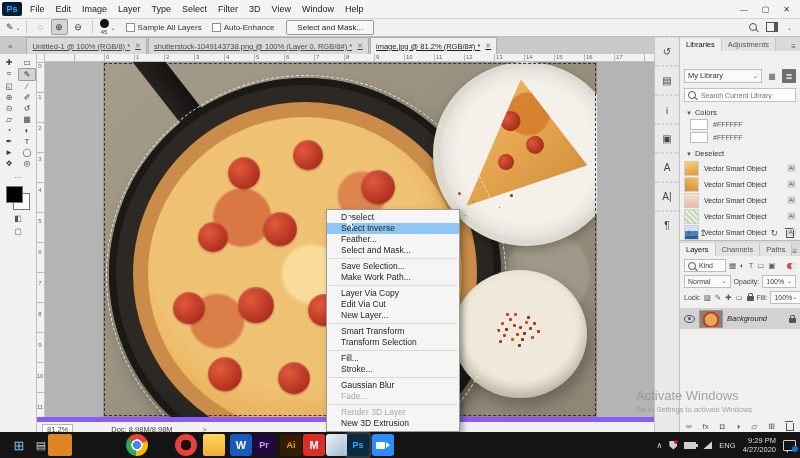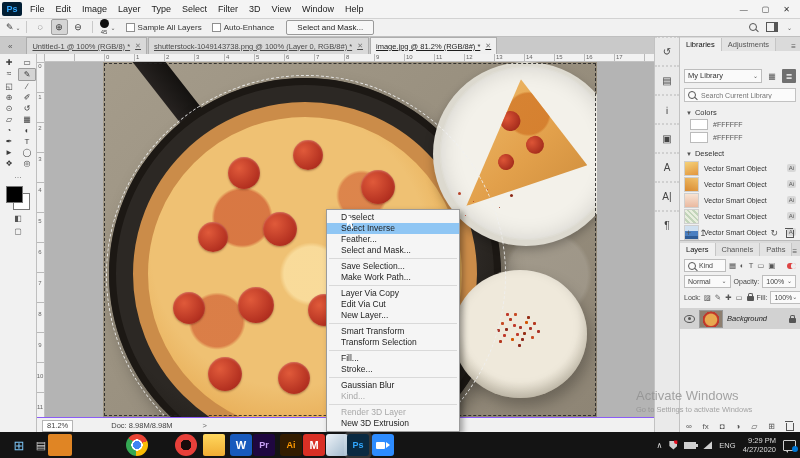--- a/index.html
+++ b/index.html
@@ -108,21 +108,21 @@
     background:radial-gradient(circle at 50% 42%,#efe9db 0 58%,#ddd5c2 75%,#c9bfa8);
     box-shadow:inset 0 -6px 14px rgba(0,0,0,.18), 4px 8px 14px rgba(0,0,0,.25);}
   #flakes{position:absolute;left:410px;top:262px;width:3px;height:3px;border-radius:1px;background:#c0392b;
     box-shadow:6px 2px 0 0 #a93226,12px -3px 0 0 #d35400,-8px 4px 0 0 #8e2a1c,3px 9px 0 0 #c0392b,
       -4px -6px 0 0 #b5371f,10px 8px 0 0 #952d15,-12px -2px 0 0 #c74a24,16px 3px 0 0 #a93226,
       -2px 14px 0 0 #d35400,8px 14px 0 0 #8e2a1c,-10px 10px 0 0 #c0392b,20px -2px 0 0 #b5371f,
       -16px 5px 0 0 #a93226,1px -11px 0 0 #c74a24,14px -8px 0 0 #952d15,-7px -11px 0 0 #c0392b,
       24px 6px 0 0 #a93226,-14px 16px 0 0 #b5371f,5px 20px 0 0 #8e2a1c,18px 12px 0 0 #c74a24;}
   
   #statusbar{position:absolute;left:36px;top:417px;width:618px;height:15px;background:#f1f1f1;
-    border-top:1px solid #8b5cf6;display:flex;align-items:center;font-size:7.5px;color:#444;z-index:15;}
+    border-top:5px solid #8b5cf6;display:flex;align-items:center;font-size:7.5px;color:#444;z-index:15;}
   #zoom-field{border:1px solid #b5b5b5;background:#fff;padding:0 4px;margin-left:6px;height:10px;line-height:10px;}
   #doc-info{margin-left:38px;}
   #status-chevron{margin-left:30px;color:#666;}
   
   #context-menu{position:absolute;left:326px;top:209px;width:132px;background:#f5f5f5;
     border:1px solid #9b9b9b;box-shadow:3px 3px 6px rgba(0,0,0,.35);padding:2px 0;z-index:50;}
   .cm-item{height:11px;line-height:11px;padding-left:14px;font-size:8.5px;color:#1d1d1d;cursor:default;}
   .cm-item.highlighted{background:#8fc6f4;}
   .cm-item.disabled{color:#a8a8a8;}
   .cm-sep{height:1px;background:#d9d9d9;margin:2px 2px;}
@@ -555,21 +555,21 @@
         <div class="cm-sep"></div>
       </div>
       <div class="cm-row">
         <div class="cm-item">
           <span>Gaussian Blur</span>
         </div>
 
       </div>
       <div class="cm-row">
         <div class="cm-item disabled">
-          <span>Kind...</span>
+          <span>Fade...</span>
         </div>
         <div class="cm-sep"></div>
       </div>
       <div class="cm-row">
         <div class="cm-item disabled">
           <span>Render 3D Layer</span>
         </div>
 
       </div>
       <div class="cm-row">

